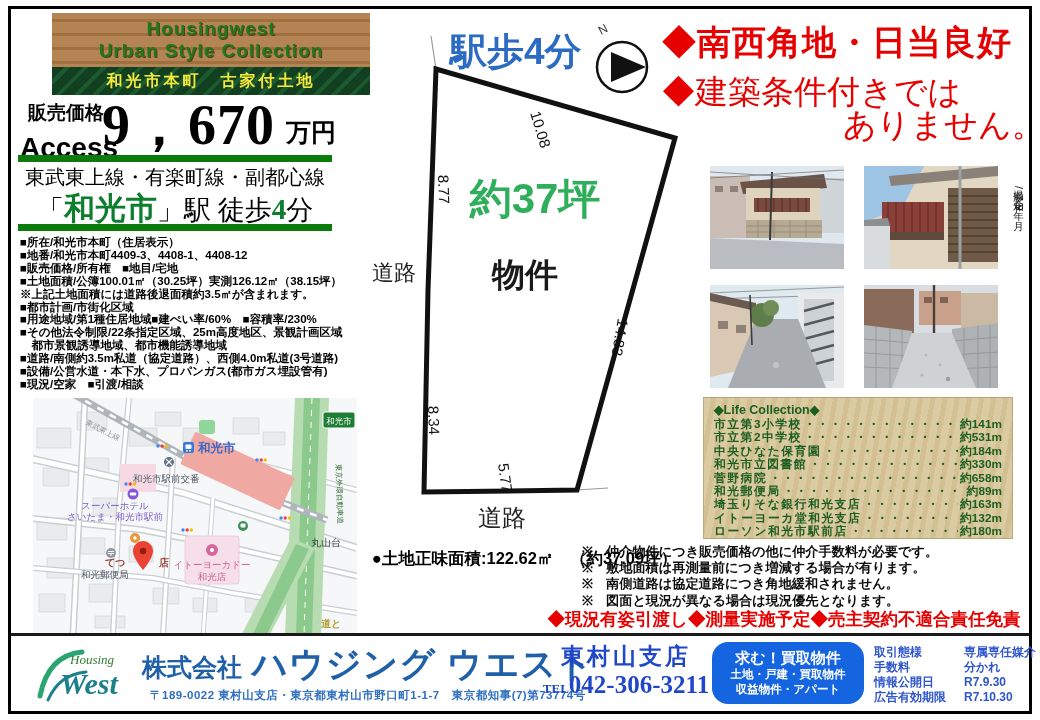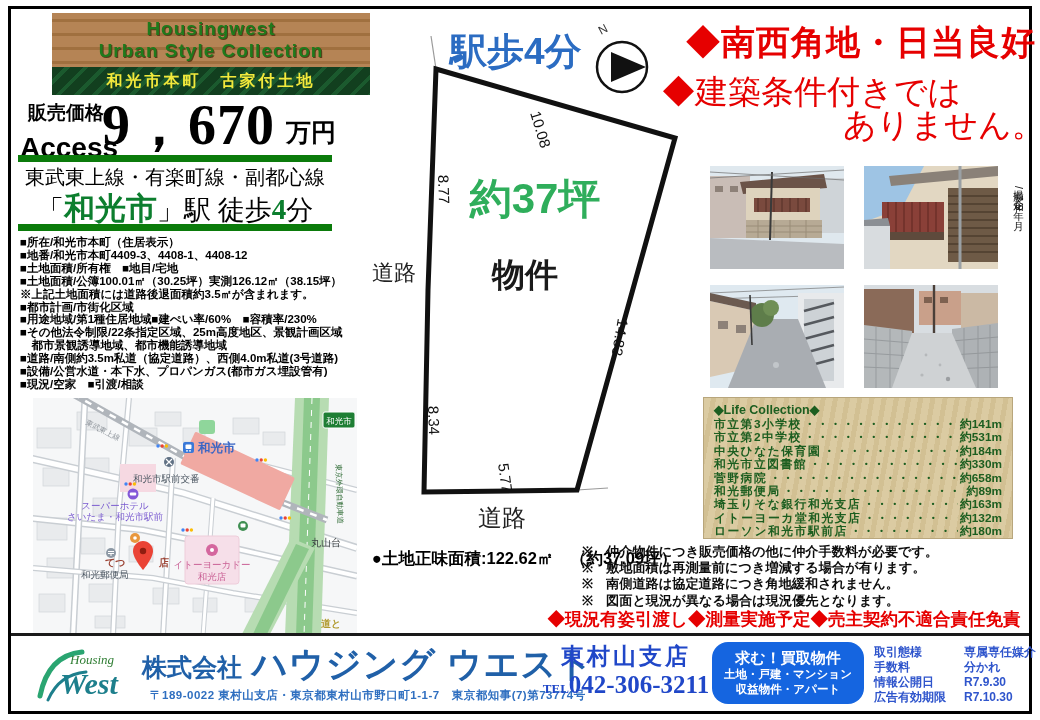--- a/index.html
+++ b/index.html
@@ -33,21 +33,21 @@
 
   
   .plot{left:370px;top:18px;}
 
   
   .area1{left:372px;top:548px;font-size:16.5px;font-weight:bold;}
   .area2{left:372px;top:574px;font-size:16.5px;font-weight:bold;}
 
   
   .hl{color:#e60000;font-family:"Liberation Serif",serif;white-space:nowrap;}
-  .hl1{left:662px;top:20px;font-size:34px;font-weight:bold;letter-spacing:1px;margin-left:24px;}
+  .hl1{left:662px;top:20px;font-size:34px;font-weight:bold;letter-spacing:1px;}
   .hl2a{left:662px;top:70px;font-size:33px;}
   .hl2b{left:843px;top:103px;font-size:33px;}
 
   
   .photos{left:710px;top:166px;width:292px;height:222px;display:grid;
           grid-template-columns:134px 134px;grid-template-rows:103px 103px;gap:16px 20px;}
   .photos svg{display:block;}
   .vcap{left:1012px;top:182px;writing-mode:vertical-rl;font-size:10.5px;letter-spacing:2px;color:#111;}
 
   
@@ -110,21 +110,21 @@
   <div class="abs gbar" style="left:18px;top:155px;width:314px;"></div>
   <div class="abs rail-line">東武東上線・有楽町線・副都心線</div>
   <div class="abs station-line">
     <span>「</span><span class="green">和光市</span><span>」駅 徒歩</span><span class="gnum">4</span><span>分</span>
   </div>
   <div class="abs gbar" style="left:18px;top:224px;width:314px;"></div>
 
   <div class="abs details">
     <div>■所在/和光市本町（住居表示）</div>
     <div>■地番/和光市本町4409-3、4408-1、4408-12</div>
-    <div>■土地面積/所有権　■地目/宅地</div>
+    <div>■販売価格/所有権　■地目/宅地</div>
     <div>■土地面積/公簿100.01㎡（30.25坪）実測126.12㎡（38.15坪）</div>
     <div>※上記土地面積には道路後退面積約3.5㎡が含まれます。</div>
     <div>■都市計画/市街化区域</div>
     <div>■用途地域/第1種住居地域■建ぺい率/60%　■容積率/230%</div>
     <div>■その他法令制限/22条指定区域、25m高度地区、景観計画区域</div>
     <div>　都市景観誘導地域、都市機能誘導地域</div>
     <div>■道路/南側約3.5m私道（協定道路）、西側4.0m私道(3号道路)</div>
     <div>■設備/公営水道・本下水、プロパンガス(都市ガス埋設管有)</div>
     <div>■現況/空家　■引渡/相談</div>
   </div>
@@ -432,21 +432,21 @@
   <div class="abs address">〒189-0022 東村山支店・東京都東村山市野口町1-1-7　東京都知事(7)第73774号</div>
 
   <div class="abs branch-block">
     <div class="branch-name">東村山支店</div>
     <div class="tel-line"><span class="tl">TEL</span><span>042-306-3211</span></div>
     <div class="fax-line">Fax　042-306-3212</div>
   </div>
 
   <div class="abs bluebox">
     <div class="b1">求む！買取物件</div>
-    <div class="b2">土地・戸建・マンション</div>
+    <div class="b2">土地・戸建・買取物件</div>
     <div class="b2">収益物件・アパート</div>
   </div>
 
   <div class="abs ftable">
     <span>取引態様</span>
       <span>専属専任媒介</span>
     <span>手数料</span>
       <span>分かれ</span>
     <span>情報公開日</span>
       <span>R7.9.30</span>

